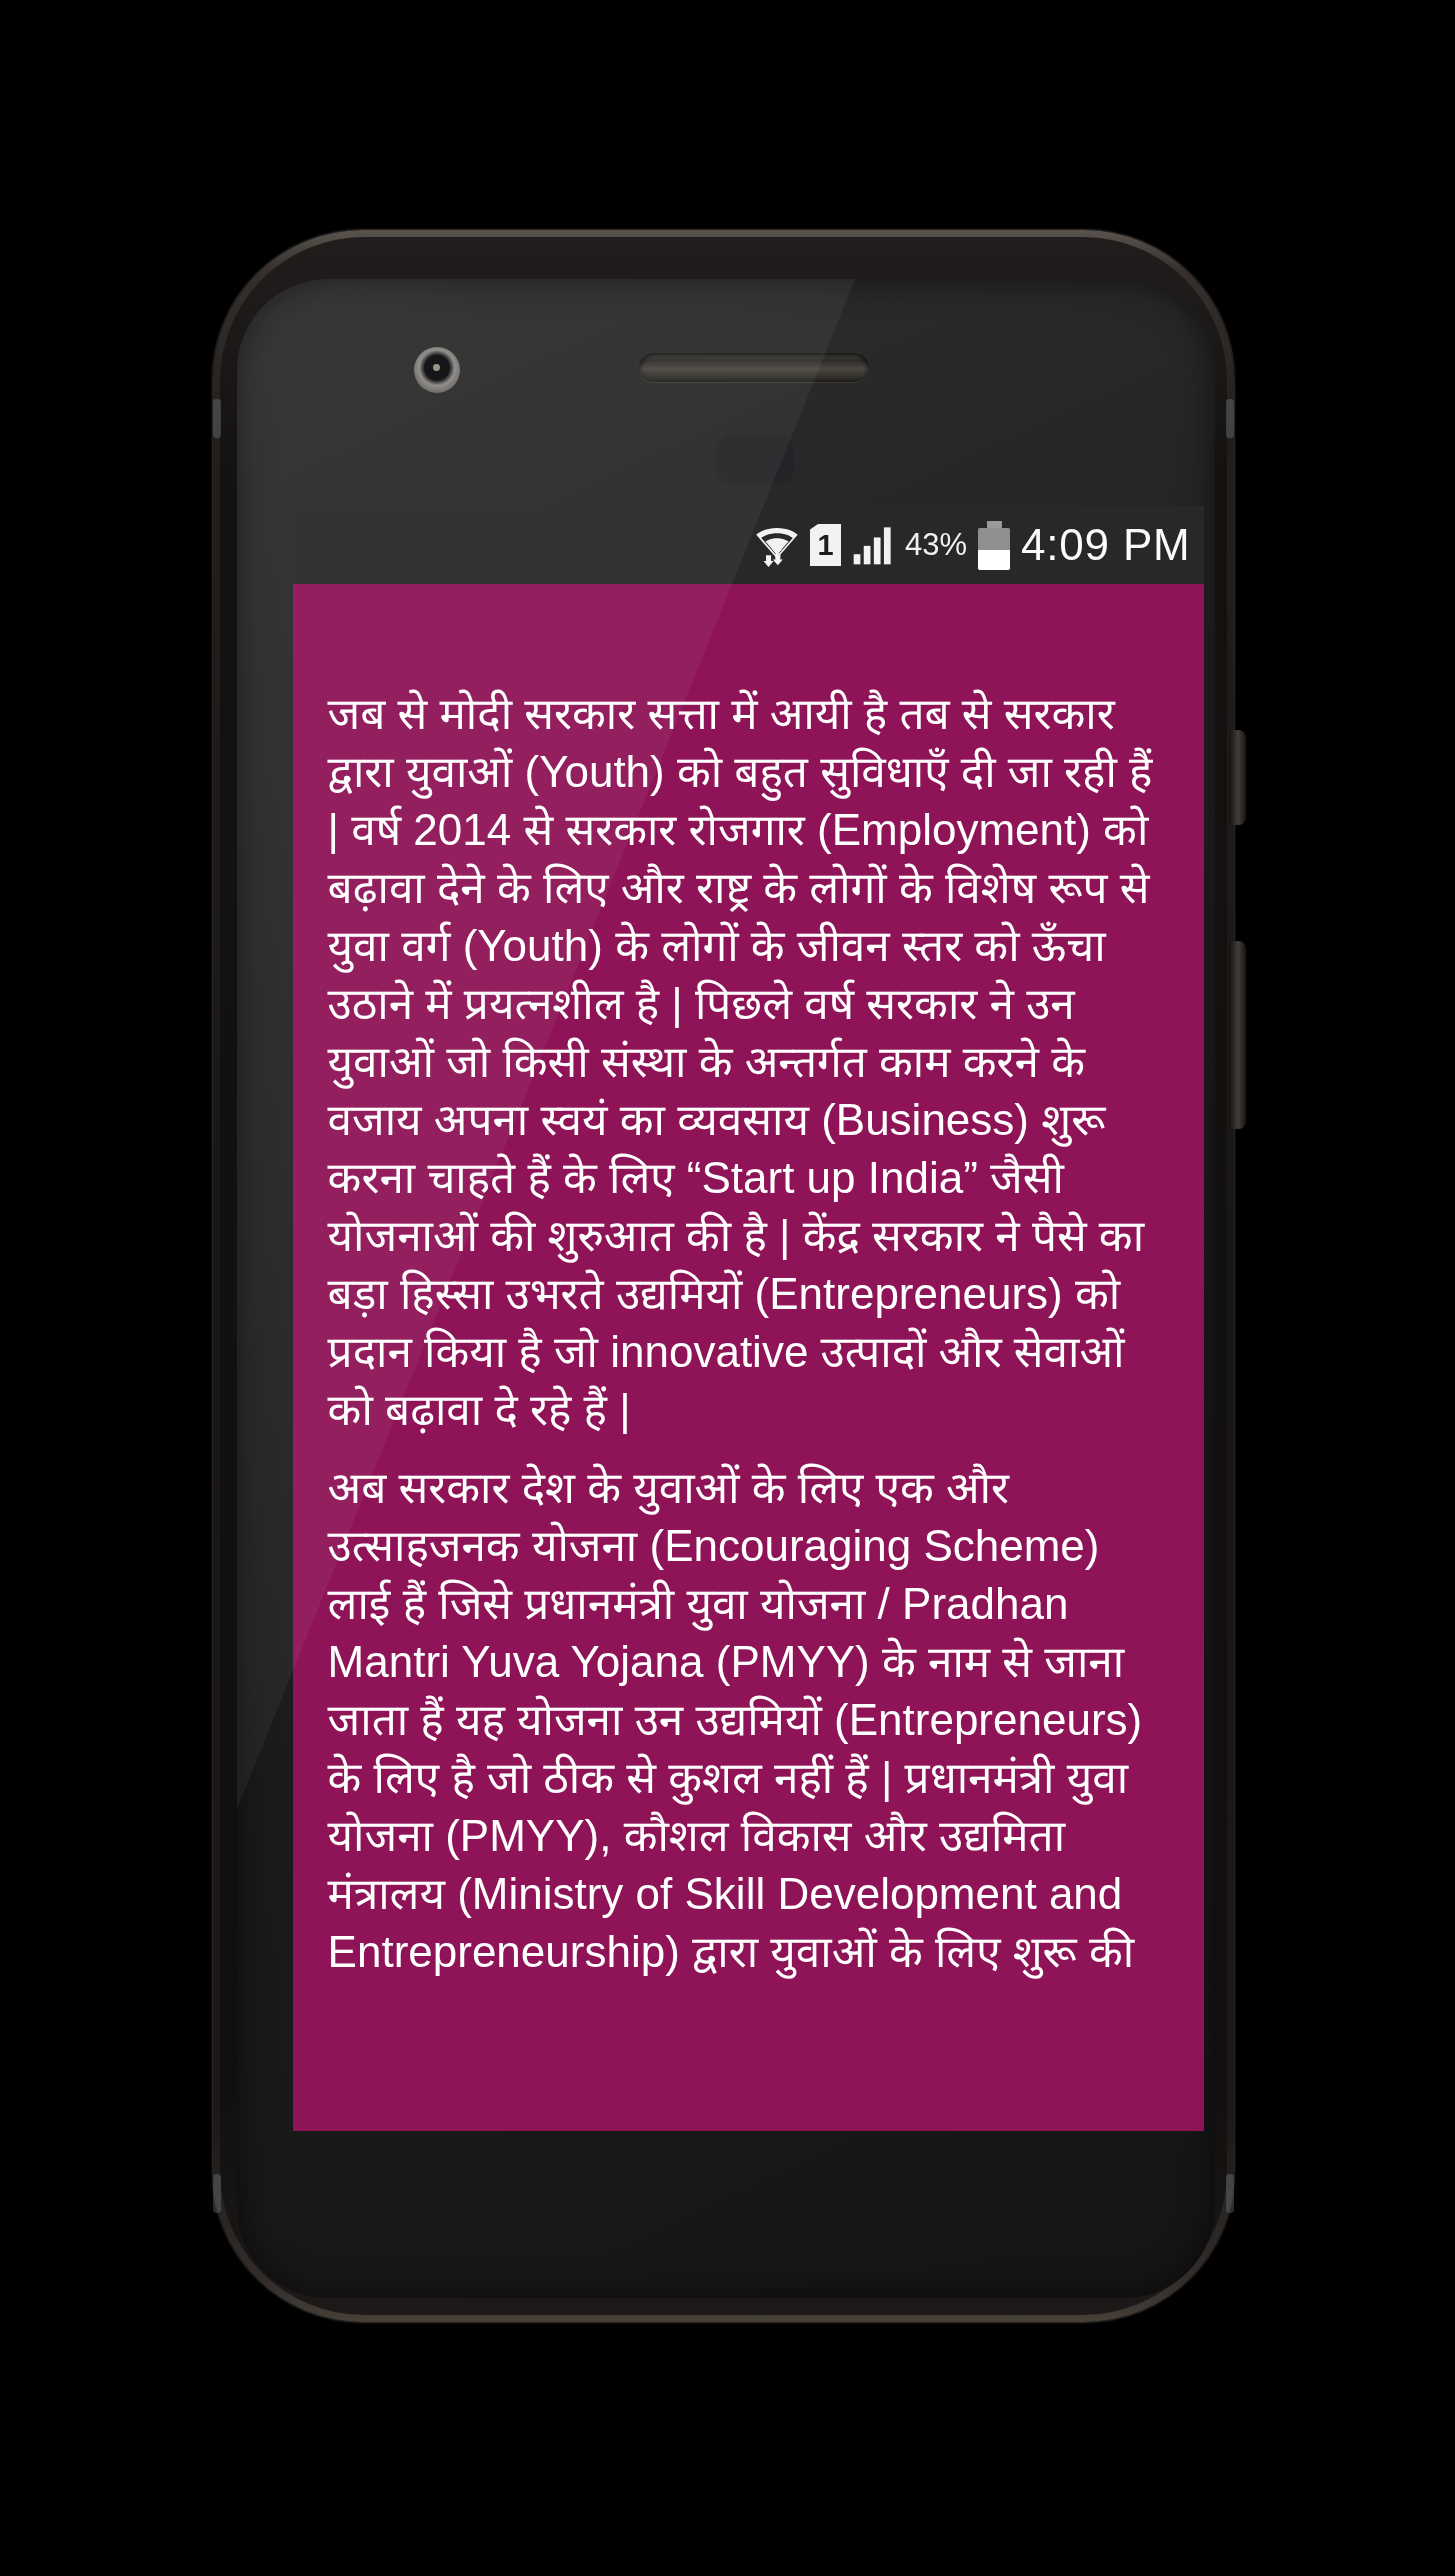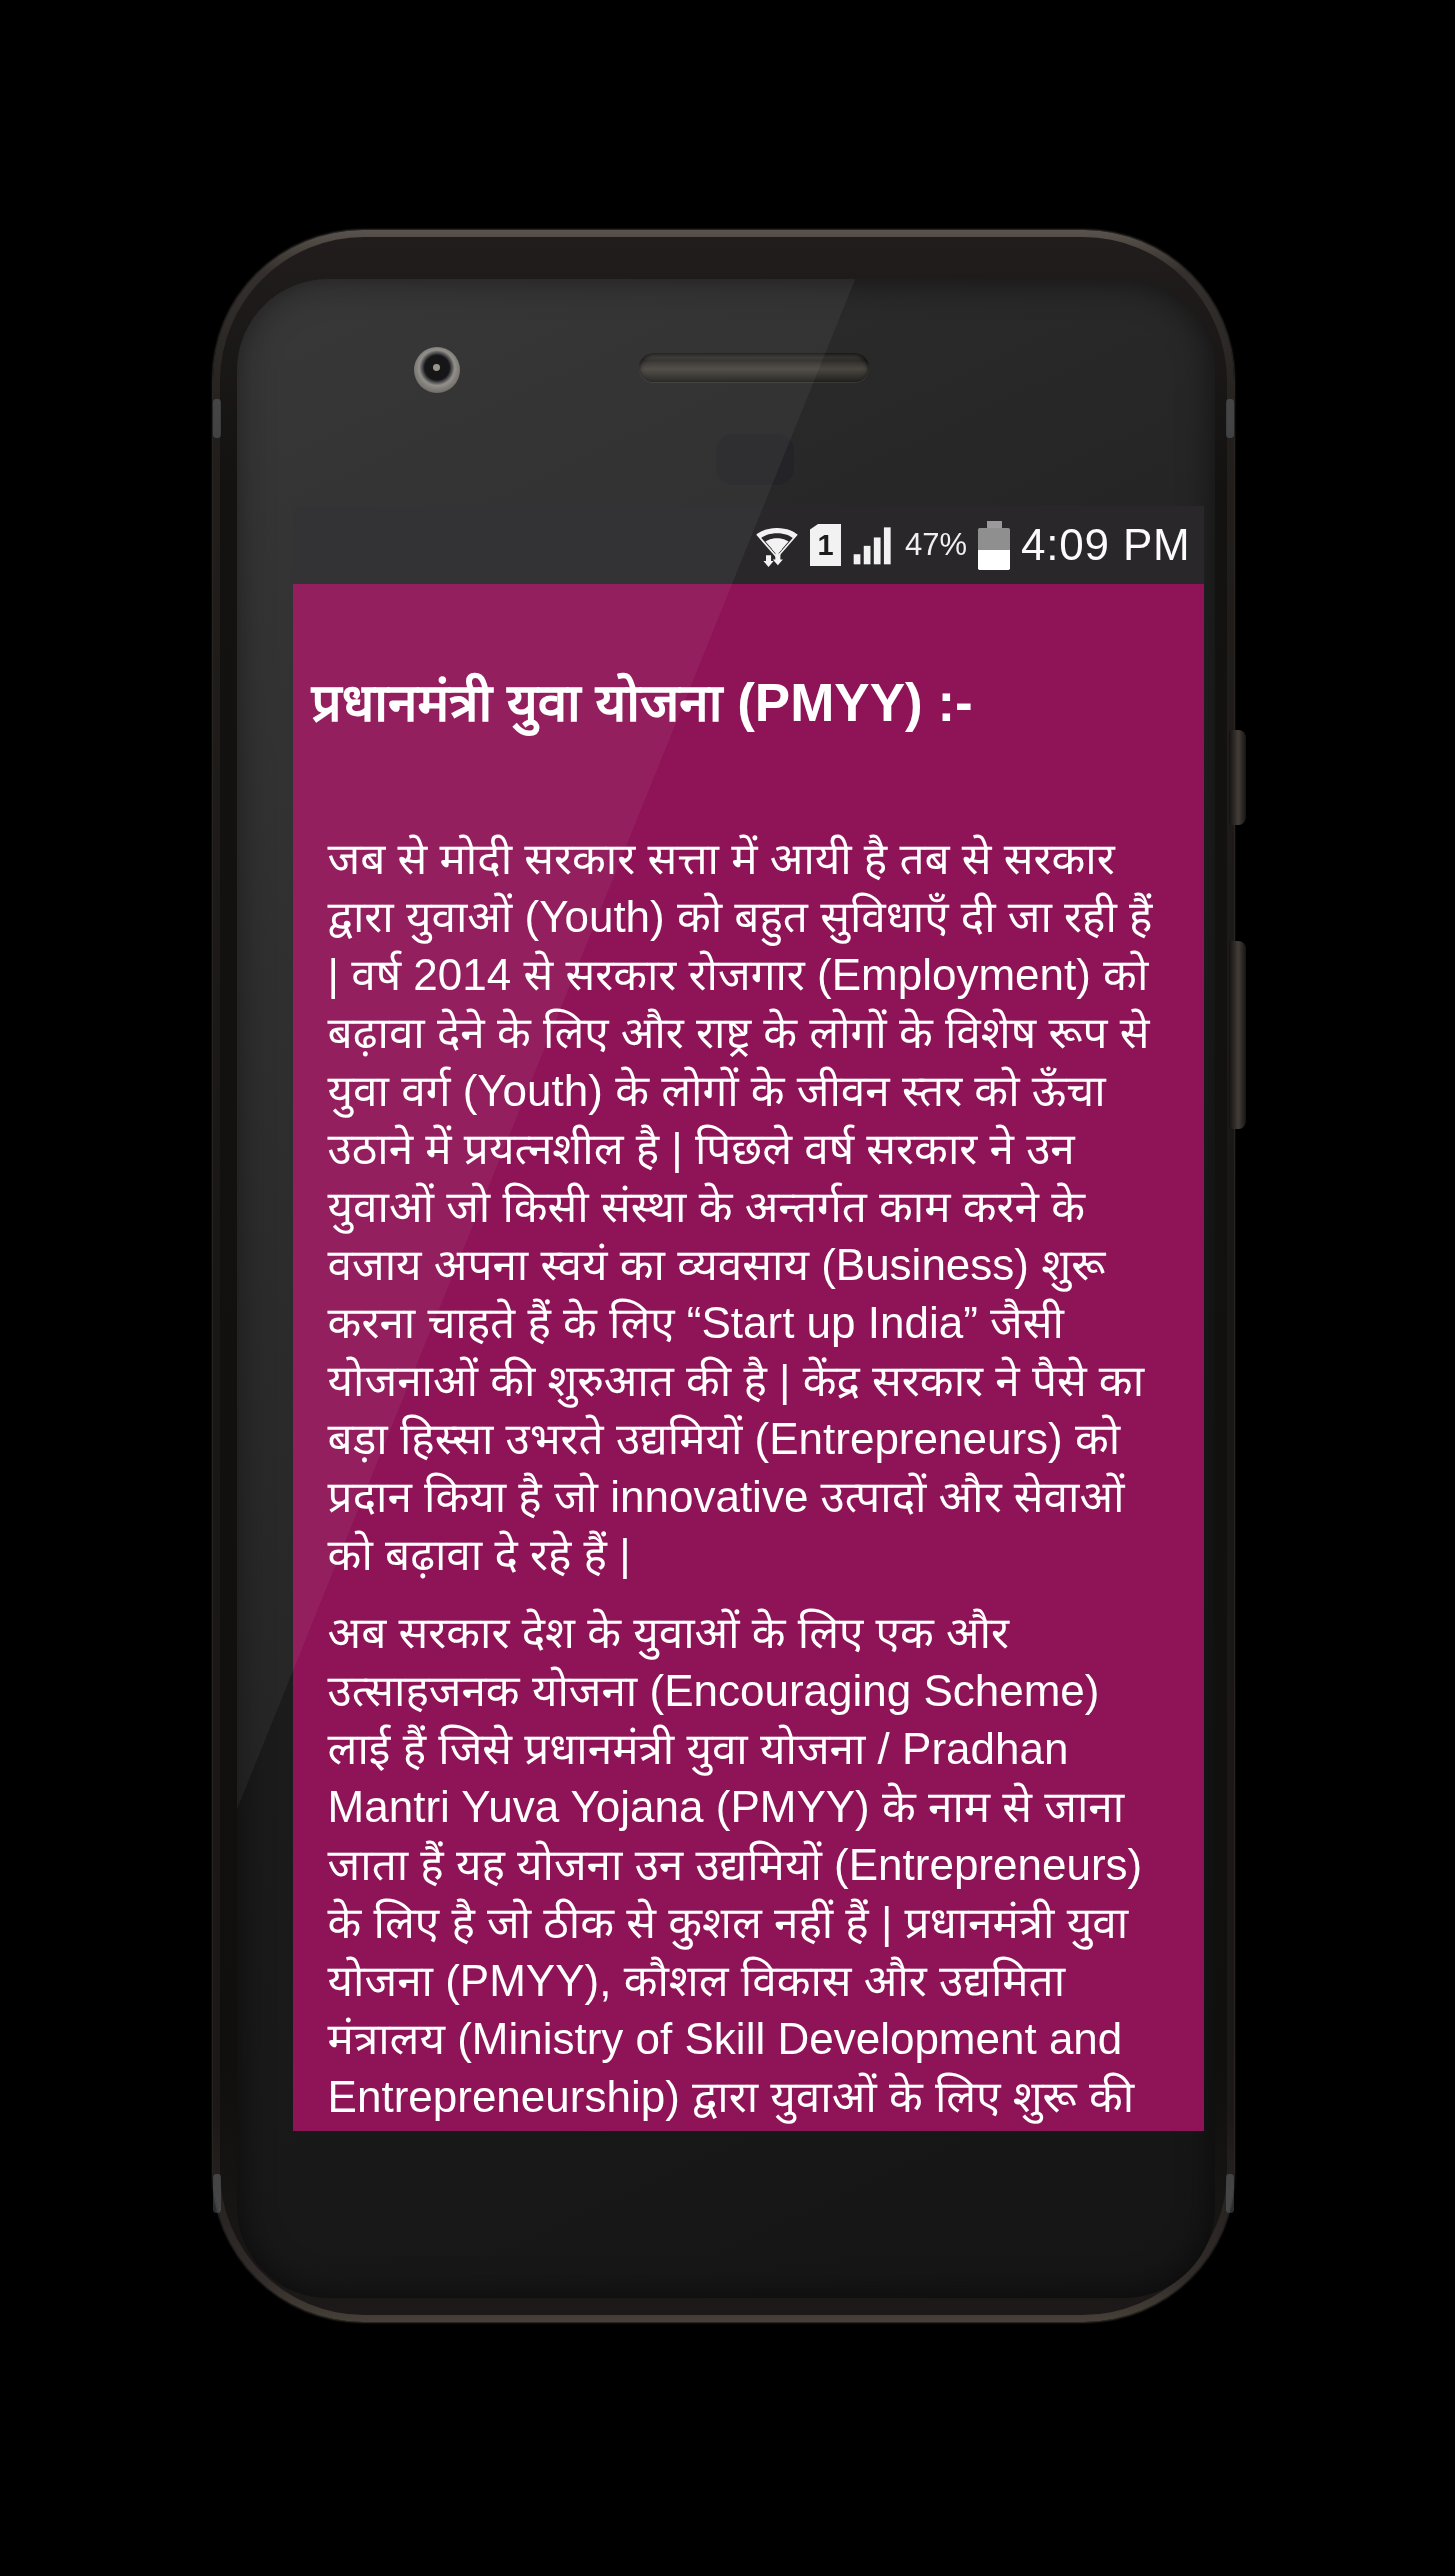--- a/index.html
+++ b/index.html
@@ -138,31 +138,30 @@
         </div>
 
         <svg class="sb-svg" width="42" height="42" viewBox="0 0 50 50">
           <g fill="#f2f2f2">
             <rect x="2" y="36" width="8" height="12"></rect>
             <rect x="14" y="26" width="8" height="22"></rect>
             <rect x="26" y="16" width="8" height="32"></rect>
             <rect x="38" y="4" width="8" height="44"></rect>
           </g>
         </svg>
-        <span class="sb-percent">47%</span>
+        <span class="sb-percent">43%</span>
 
         <div class="battery-icon">
           <div class="battery-nub"></div>
           <div class="battery-body"></div>
         </div>
         <span class="sb-time">4:09 PM</span>
       </div>
 
       <div class="app-content">
-        <h1 class="app-title">प्रधानमंत्री युवा योजना (PMYY) :-</h1>
         <p class="app-para">जब से मोदी सरकार सत्ता में आयी है तब से सरकार
 द्वारा युवाओं (Youth) को बहुत सुविधाएँ दी जा रही हैं
 | वर्ष 2014 से सरकार रोजगार (Employment) को
 बढ़ावा देने के लिए और राष्ट्र के लोगों के विशेष रूप से
 युवा वर्ग (Youth) के लोगों के जीवन स्तर को ऊँचा
 उठाने में प्रयत्नशील है | पिछले वर्ष सरकार ने उन
 युवाओं जो किसी संस्था के अन्तर्गत काम करने के
 वजाय अपना स्वयं का व्यवसाय (Business) शुरू
 करना चाहते हैं के लिए “Start up India” जैसी
 योजनाओं की शुरुआत की है | केंद्र सरकार ने पैसे का

